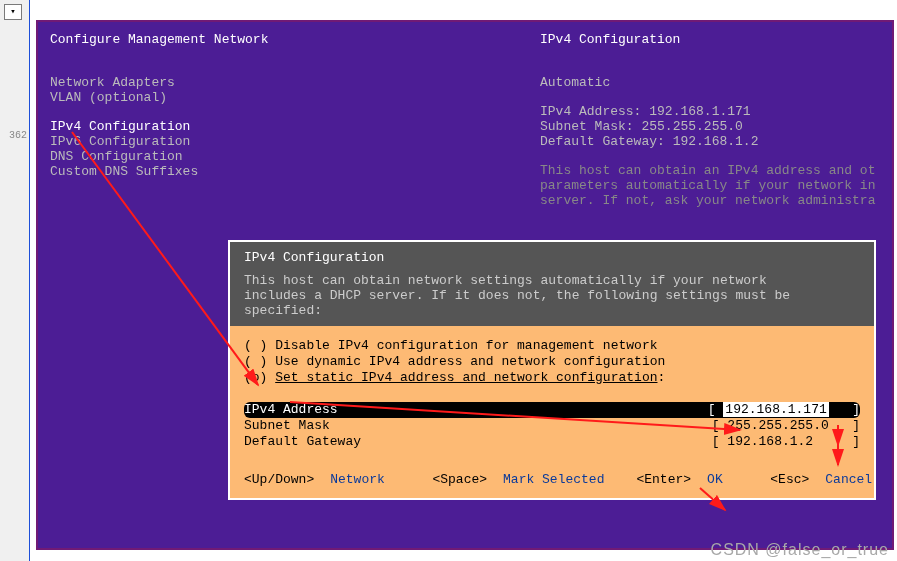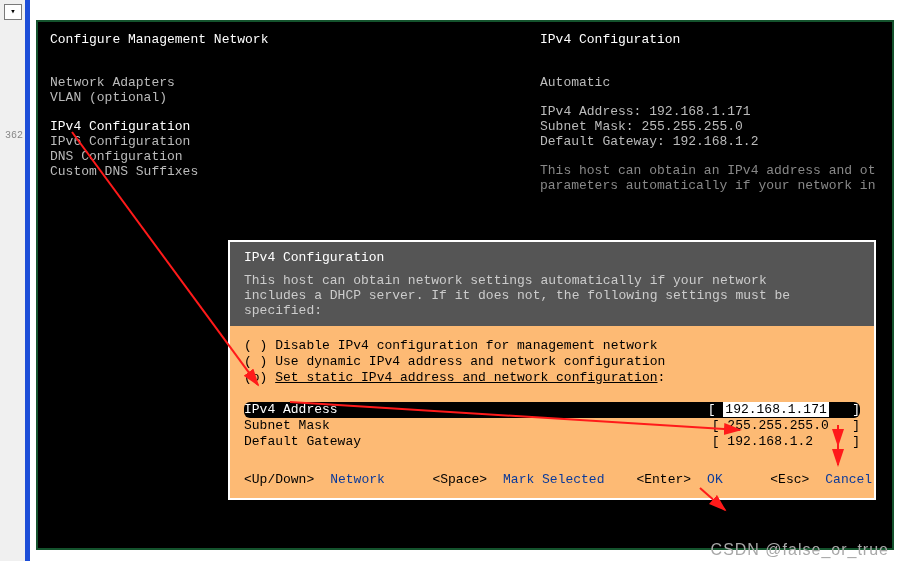--- a/index.html
+++ b/index.html
@@ -11,21 +11,21 @@
     height: 561px;
     position: relative;
     overflow: hidden;
   }
   .left-gutter {
     position: absolute;
     left: 0; top: 0;
     width: 30px;
     height: 561px;
     background: #f0f0f0;
-    border-right: 5px solid #1d4ed8;
+    border-right: 1px solid #1d4ed8;
     font-size: 10px;
     color: #888;
     padding-top: 130px;
   }
   .left-gutter .num { position: absolute; right: 2px; }
   .dropdown-stub {
     position: absolute;
     left: 4px; top: 4px;
     width: 18px; height: 16px;
     background: #fff;
@@ -34,22 +34,22 @@
     text-align: center;
     line-height: 14px;
     color: #000;
   }
   .console {
     position: absolute;
     left: 36px;
     top: 20px;
     width: 858px;
     height: 530px;
-    background: #000000;
-    border: 2px solid #14532d;
+    background: #4c1d95;
+    border: 2px solid #701a75;
     color: #bbb;
     padding: 10px 12px;
     line-height: 15px;
   }
   .console .section-title { color: #fff; }
   .row { display: flex; }
   .col-left { width: 490px; }
   .col-right { flex: 1; }
   .menu-item { color: #bbb; cursor: default; }
   .menu-item.active { color: #fff; }
@@ -146,20 +146,21 @@
         <span>255.255.255.0</span>
       </div>
       <div>
         <span>Default Gateway:</span>
         <span> </span>
         <span>192.168.1.2</span>
       </div>
       <div class="spacer"></div>
       <div class="info">This host can obtain an IPv4 address and ot</div>
       <div class="info">parameters automatically if your network in</div>
+      <div class="info">server. If not, ask your network administra</div>
     </div>
   </div>
 </div>
 
 <div class="dialog">
   <div class="dialog-header">
     <span class="dlg-title">IPv4 Configuration</span>
     <div>This host can obtain network settings automatically if your network</div>
     <div>includes a DHCP server. If it does not, the following settings must be</div>
     <div>specified:</div>

